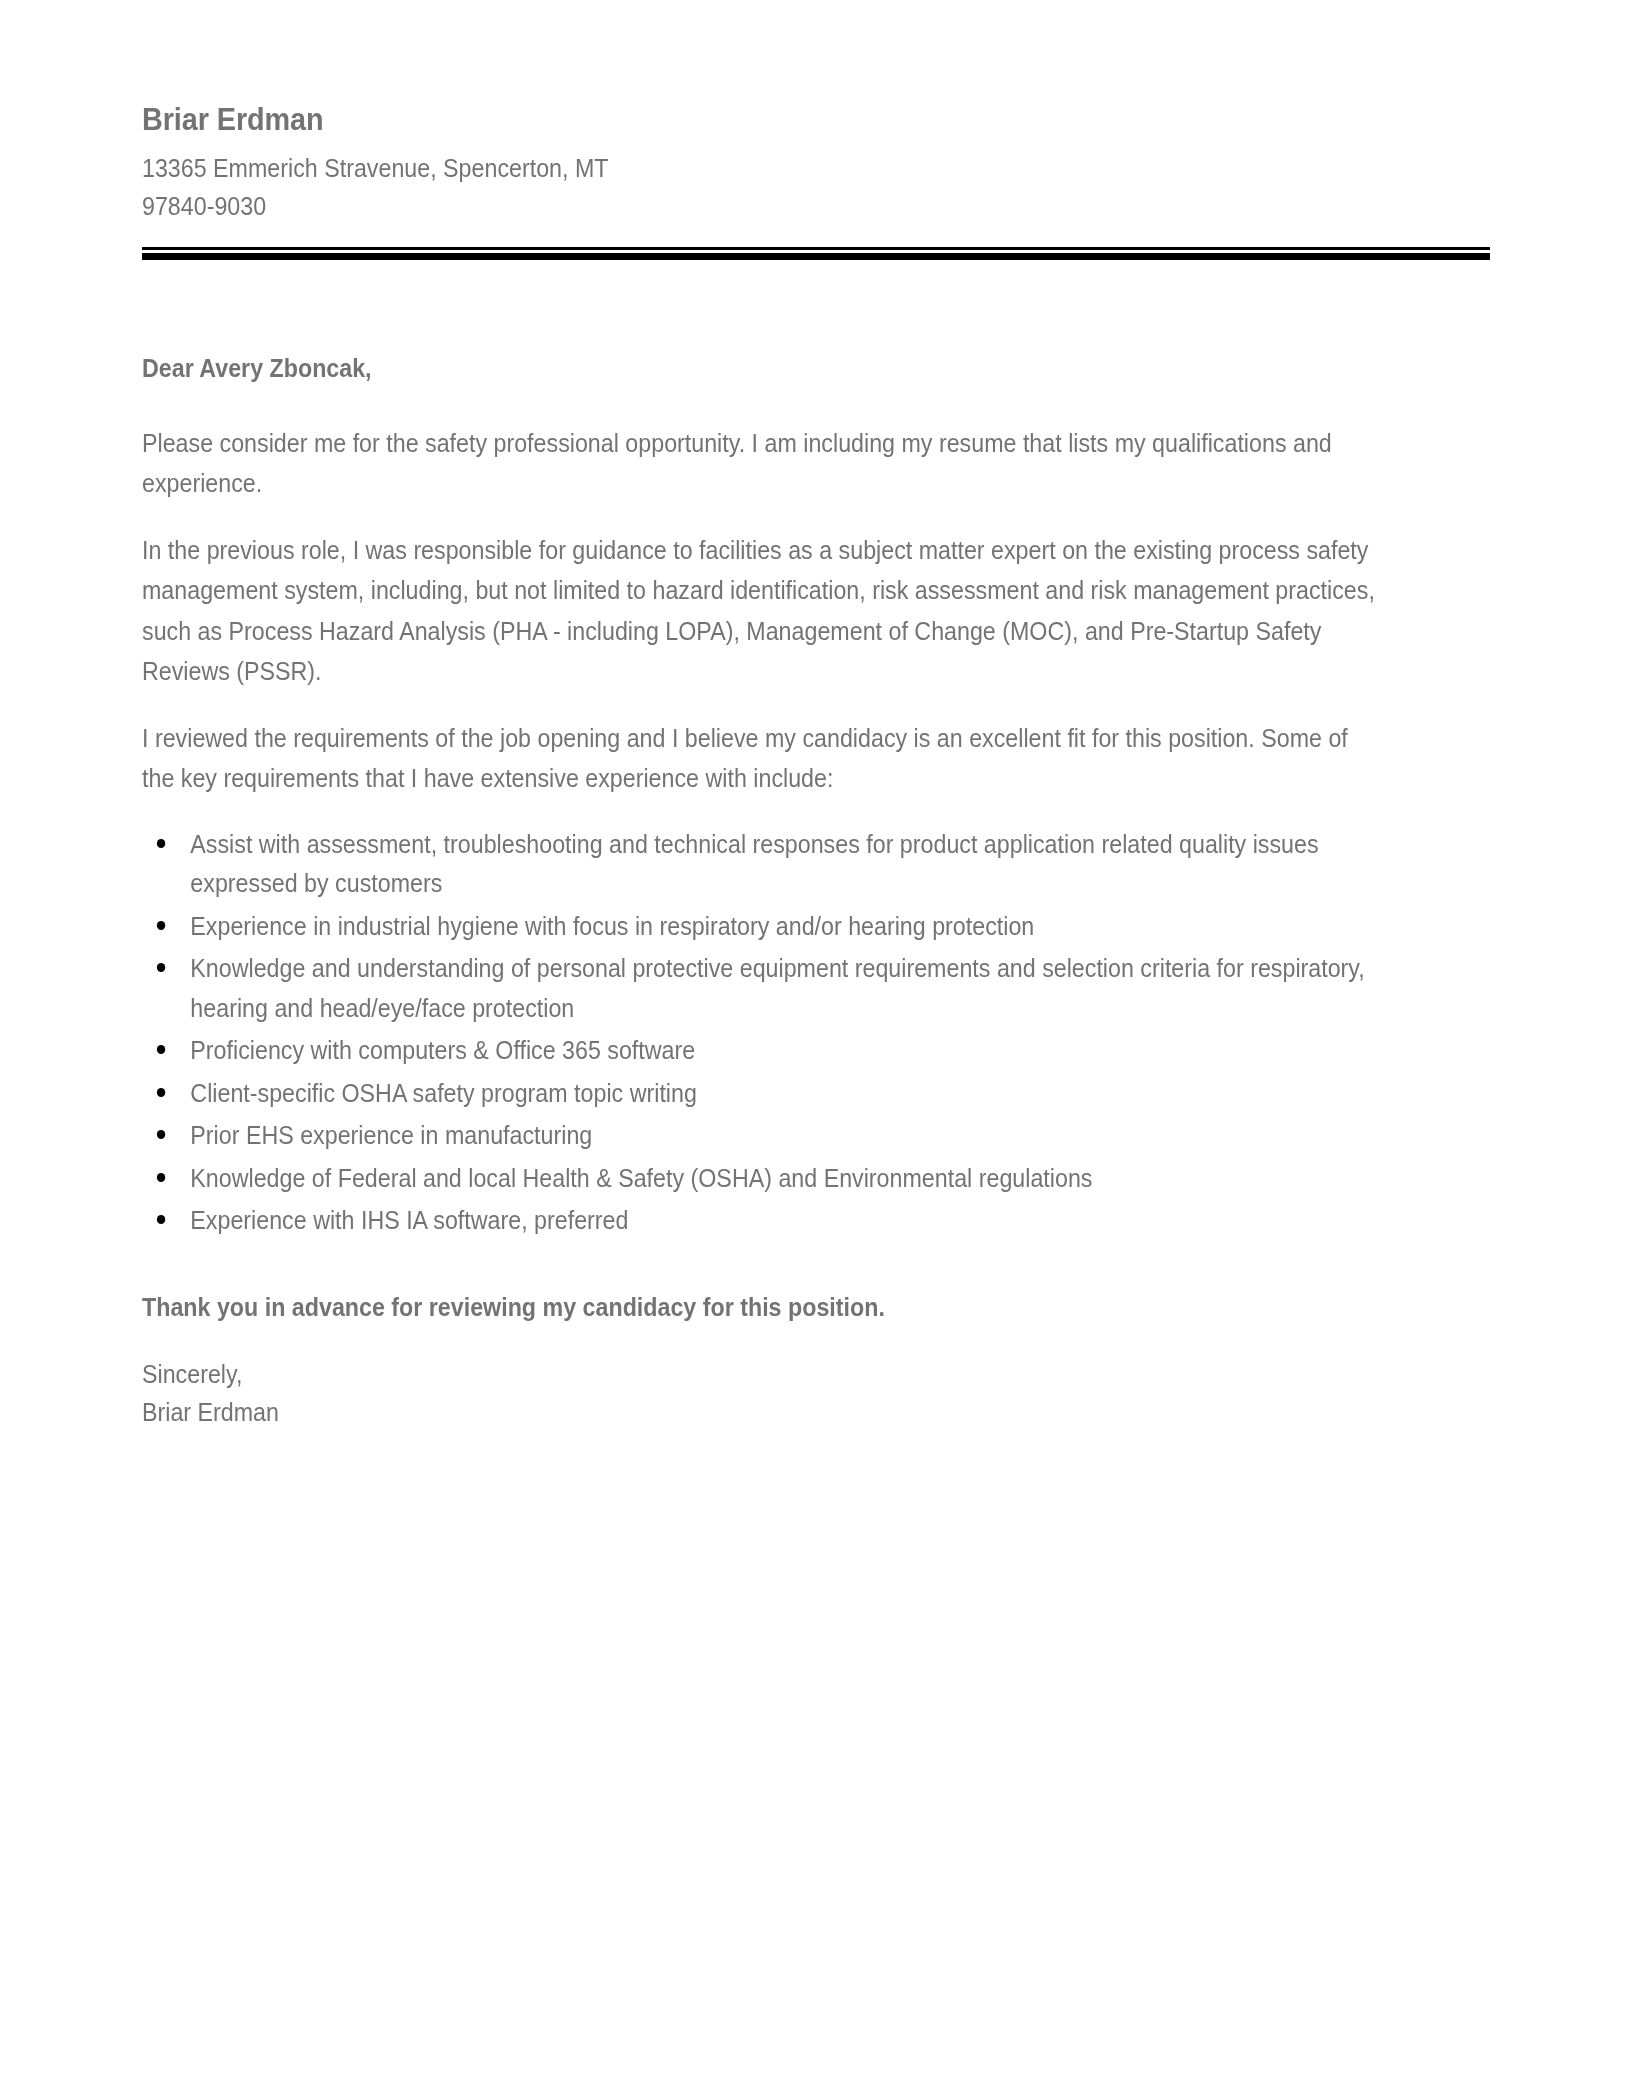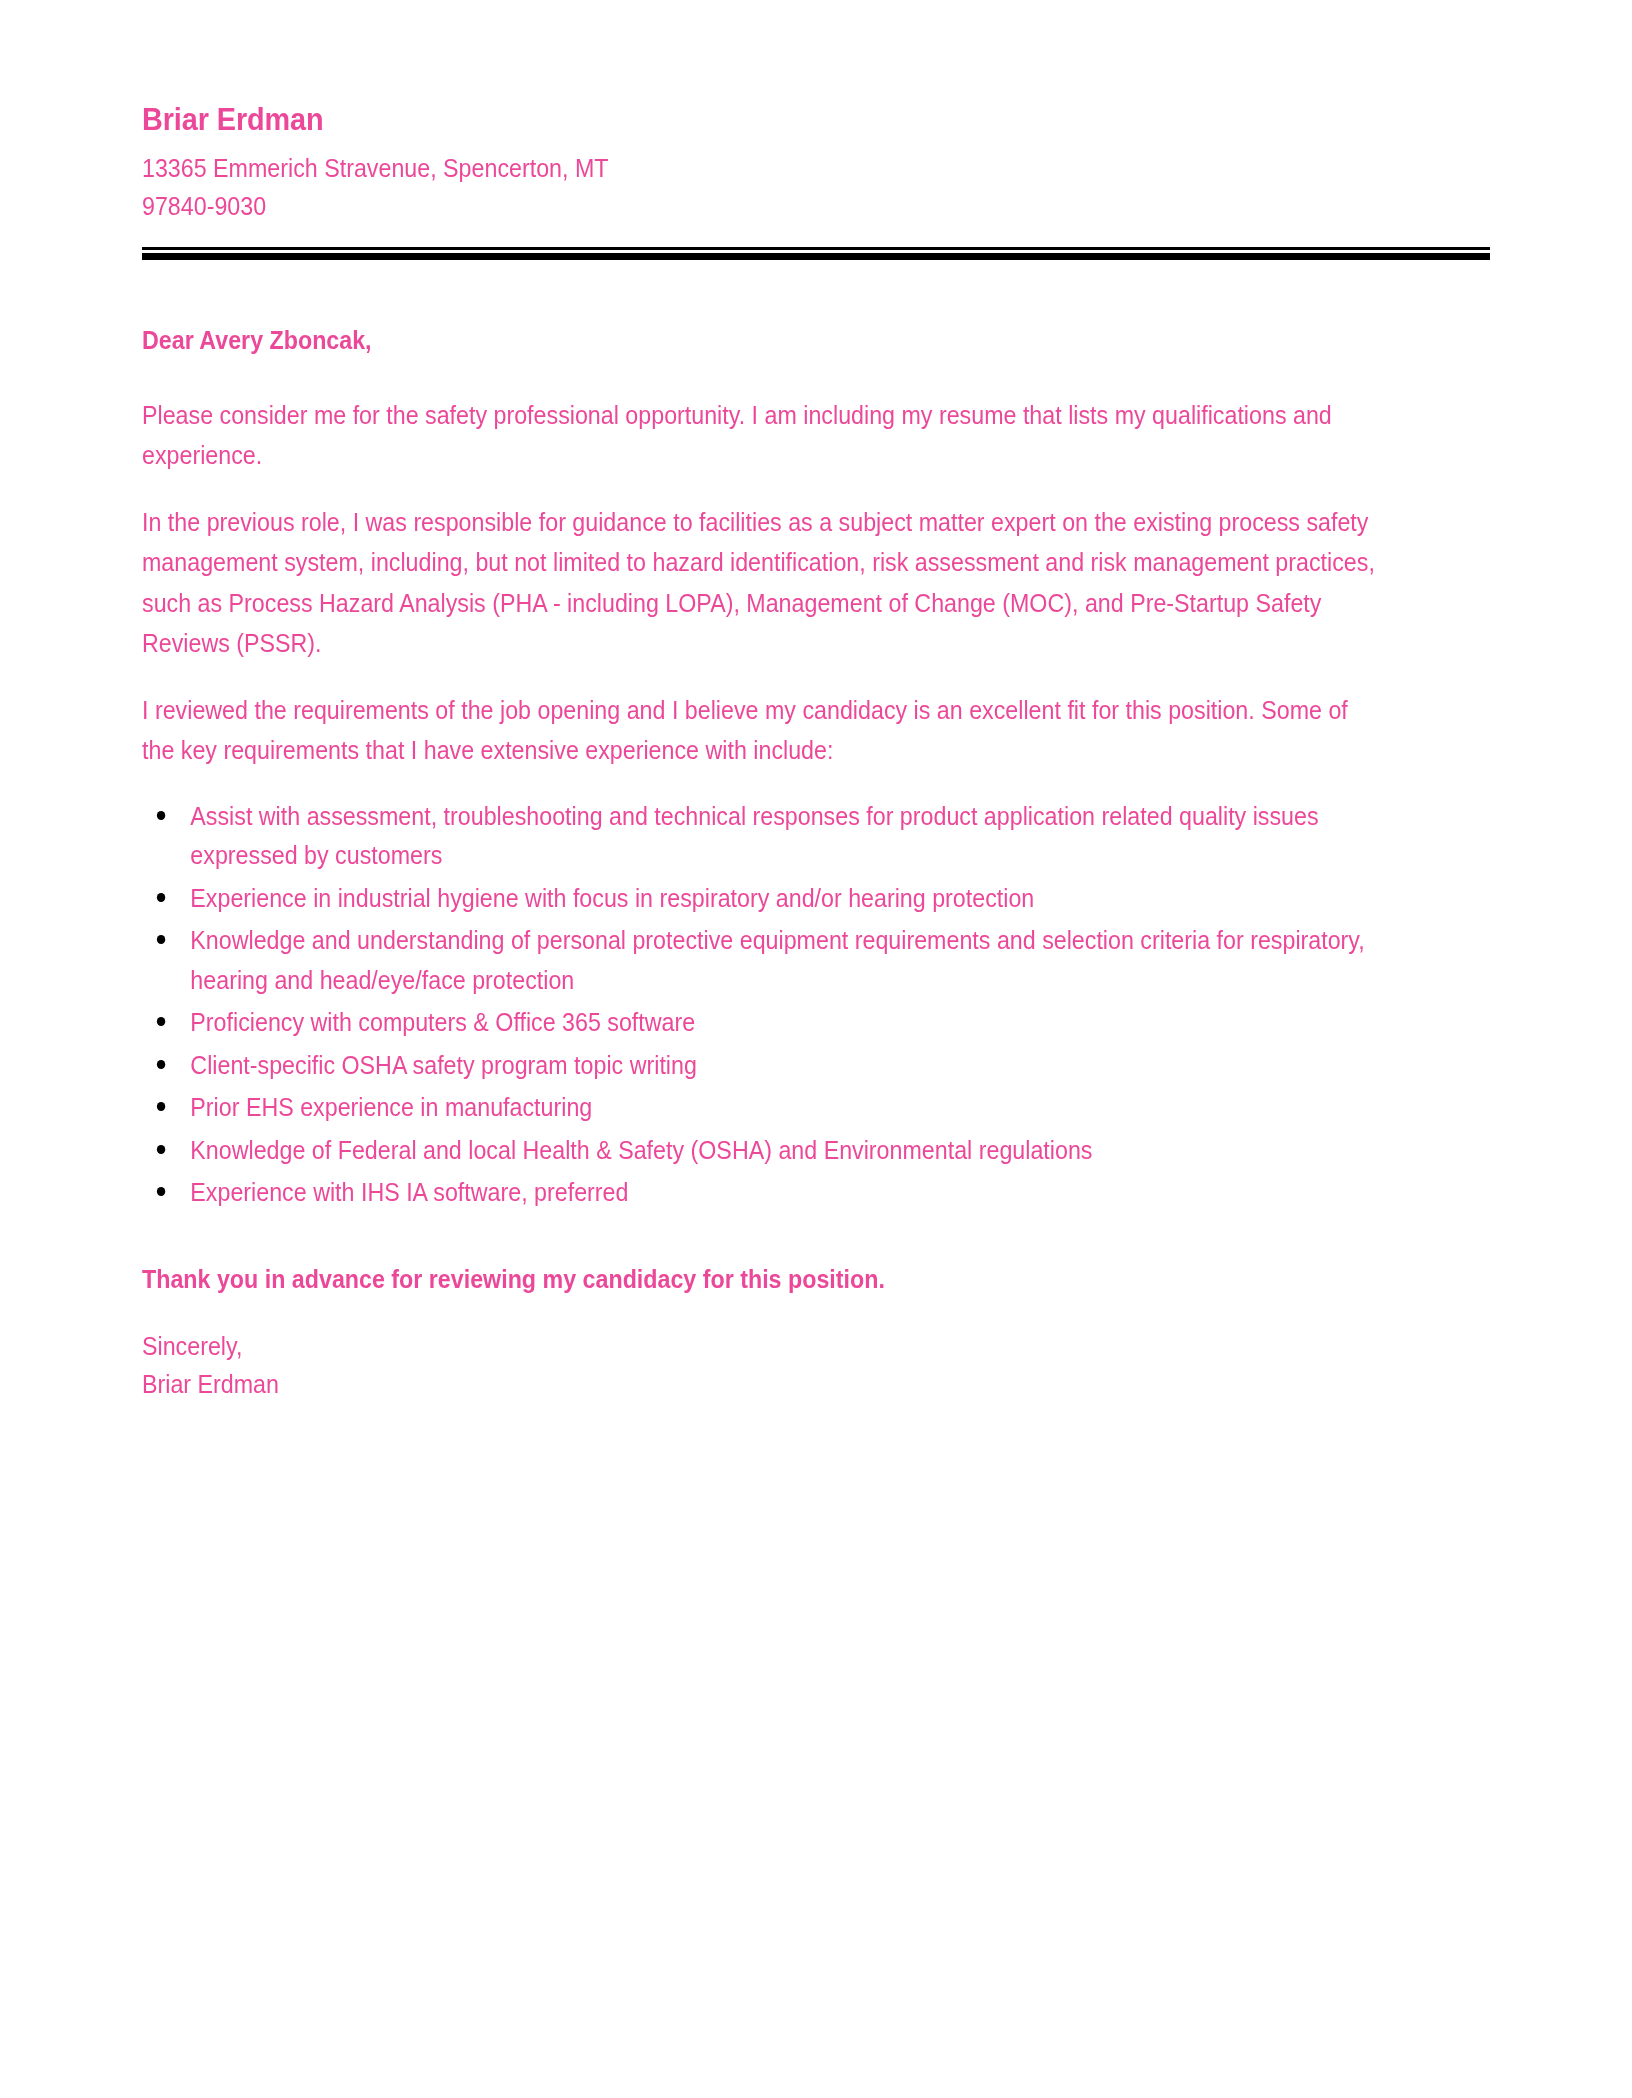--- a/index.html
+++ b/index.html
@@ -8,21 +8,21 @@
     background: #ffffff;
   }
   .page {
     position: relative;
     width: 1632px;
     height: 2098px;
     background: #ffffff;
     margin: 0 auto;
     overflow: hidden;
     font-family: "Liberation Sans", "DejaVu Sans", sans-serif;
-    color: #ec4899;
+    color: #737373;
     -webkit-font-smoothing: antialiased;
   }
   .content {
     position: absolute;
     left: 142px;
     top: 0;
     width: 1348px;
   }
 
   
@@ -60,21 +60,21 @@
     height: 3px;
     background: #ffffff;
   }
   .rule-thick {
     height: 7px;
     background: #000000;
   }
 
   
   .body-block {
-    margin-top: 62px;
+    margin-top: 90px;
   }
   .salutation {
     font-size: 25px;
     font-weight: bold;
     line-height: 1.45;
     margin: 0 0 36px 0;
     transform: scaleX(0.93);
     transform-origin: left center;
   }
   .para {

